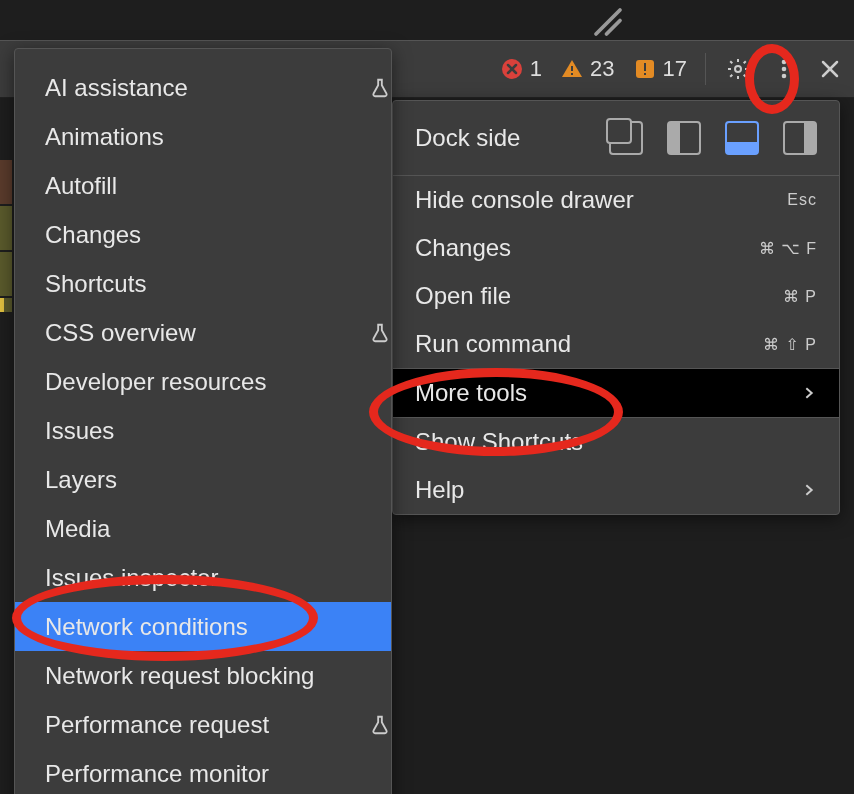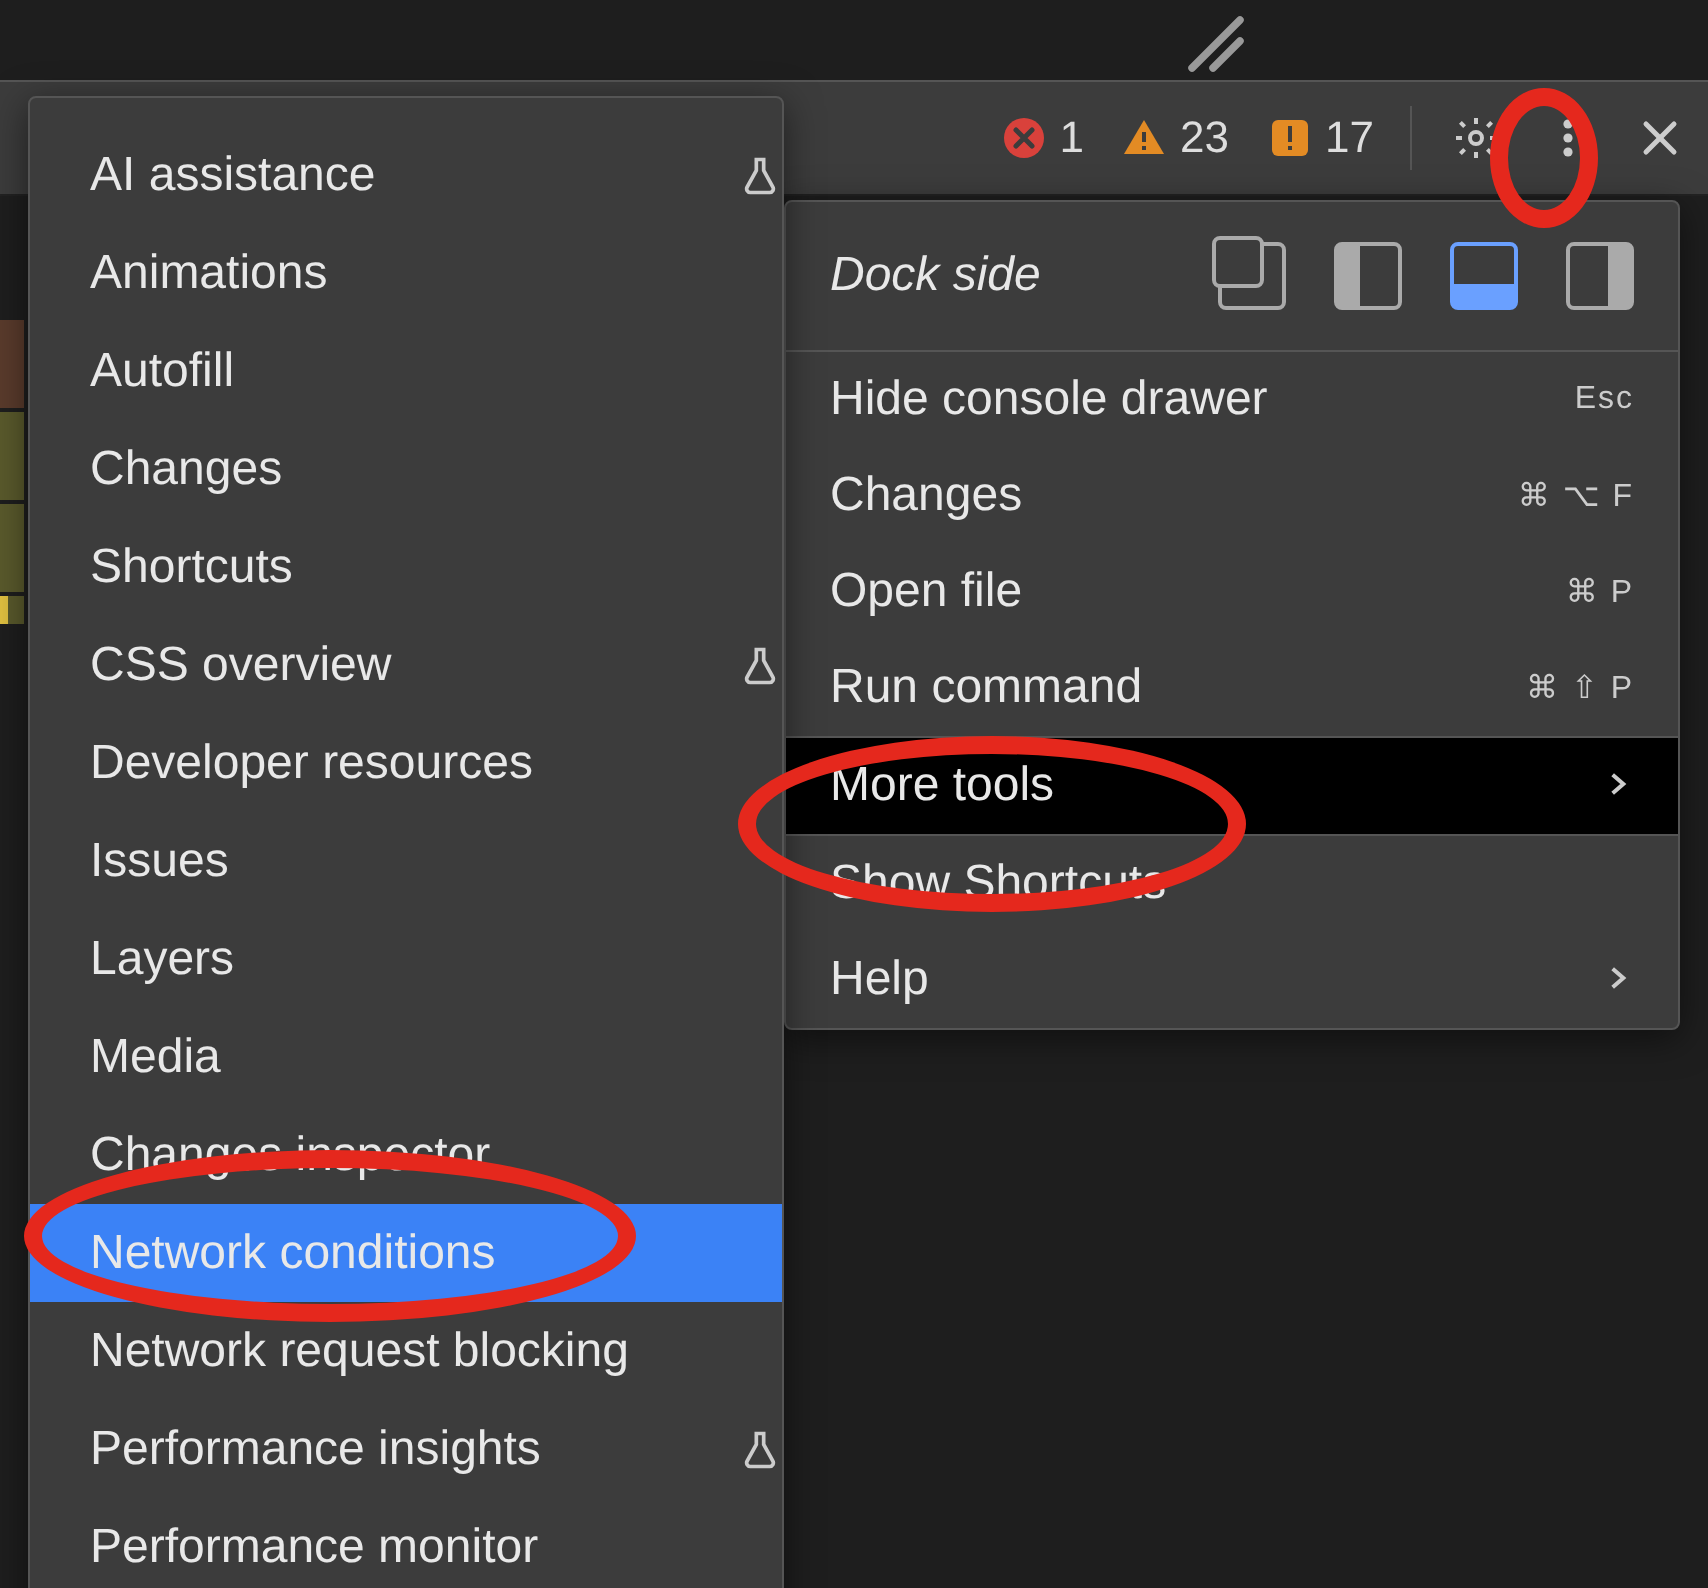--- a/index.html
+++ b/index.html
@@ -92,21 +92,20 @@
     border-radius: 4px;
     box-shadow: 0 4px 18px rgba(0,0,0,0.5);
     z-index: 20;
   }
   .dock-row {
     height: 74px;
     display: flex;
     align-items: center;
     padding: 0 22px;
     justify-content: space-between;
-    font-style: italic;
   }
   .dock-label { font-size: 24px; }
   .dock-icons { display: flex; gap: 24px; }
   .dock-opt {
     width: 34px; height: 34px;
     border: 2.5px solid #aaa;
     border-radius: 4px;
     position: relative;
     cursor: pointer;
   }
@@ -314,30 +313,30 @@
     <div class="submenu-item">
       <span>Issues</span>
     </div>
     <div class="submenu-item">
       <span>Layers</span>
     </div>
     <div class="submenu-item">
       <span>Media</span>
     </div>
     <div class="submenu-item">
-      <span>Changes inspector</span>
+      <span>Issues inspector</span>
     </div>
     <div class="submenu-item hover">
       <span>Network conditions</span>
     </div>
     <div class="submenu-item">
       <span>Network request blocking</span>
     </div>
     <div class="submenu-item">
-      <span>Performance insights</span>
+      <span>Performance request</span>
       <span class="flask-icon">
         <svg viewBox="0 0 24 24" fill="none" stroke-width="2">
           <path d="M9 3h6M10 3v6l-5 9a2 2 0 0 0 1.8 3h10.4a2 2 0 0 0 1.8-3l-5-9V3"></path>
         </svg>
       </span>
     </div>
     <div class="submenu-item">
       <span>Performance monitor</span>
     </div>
   </div>

